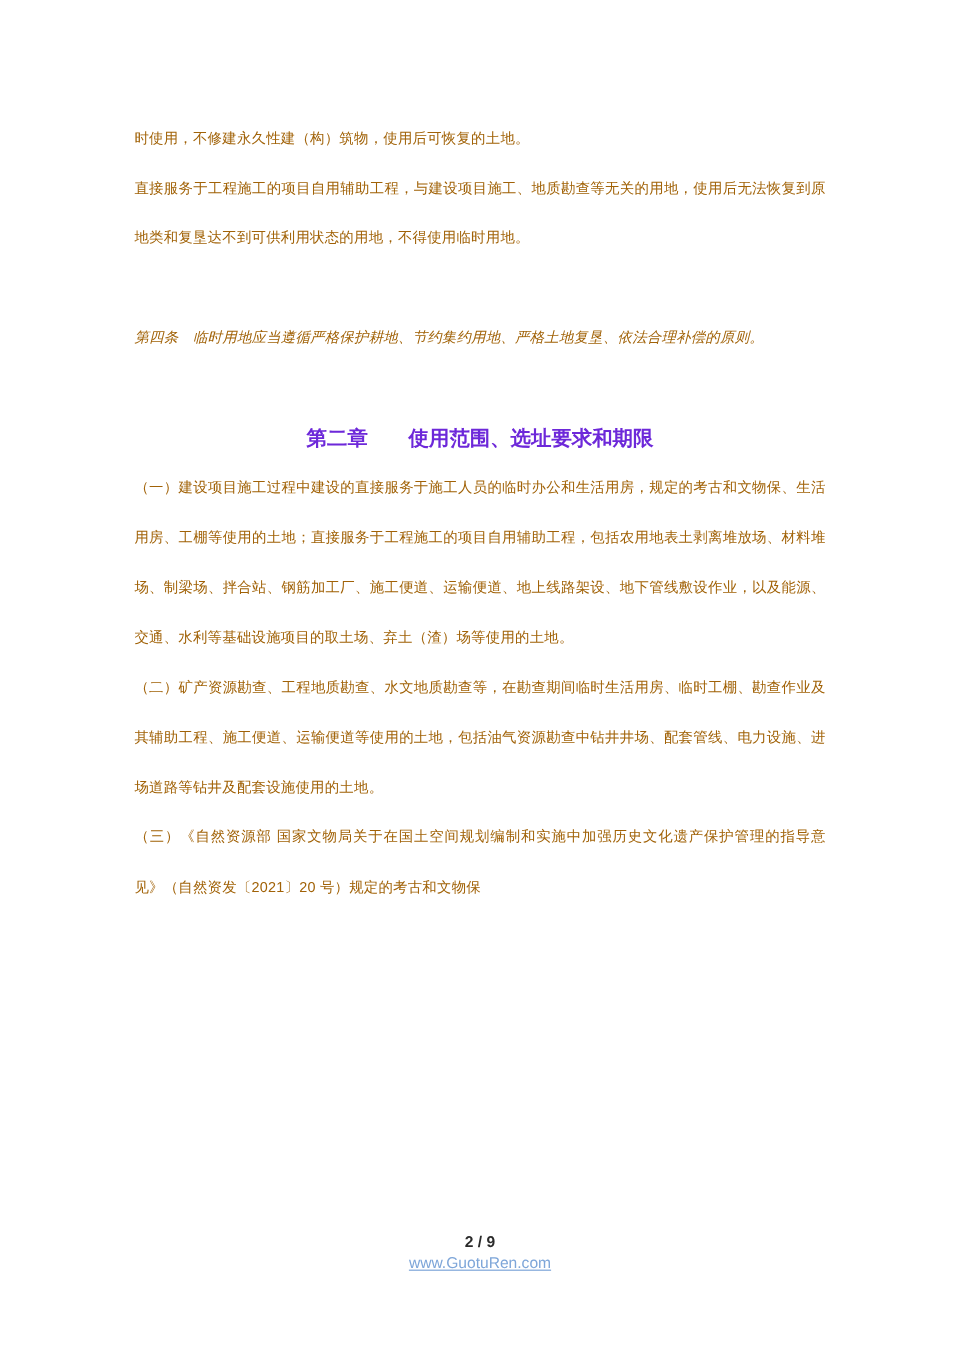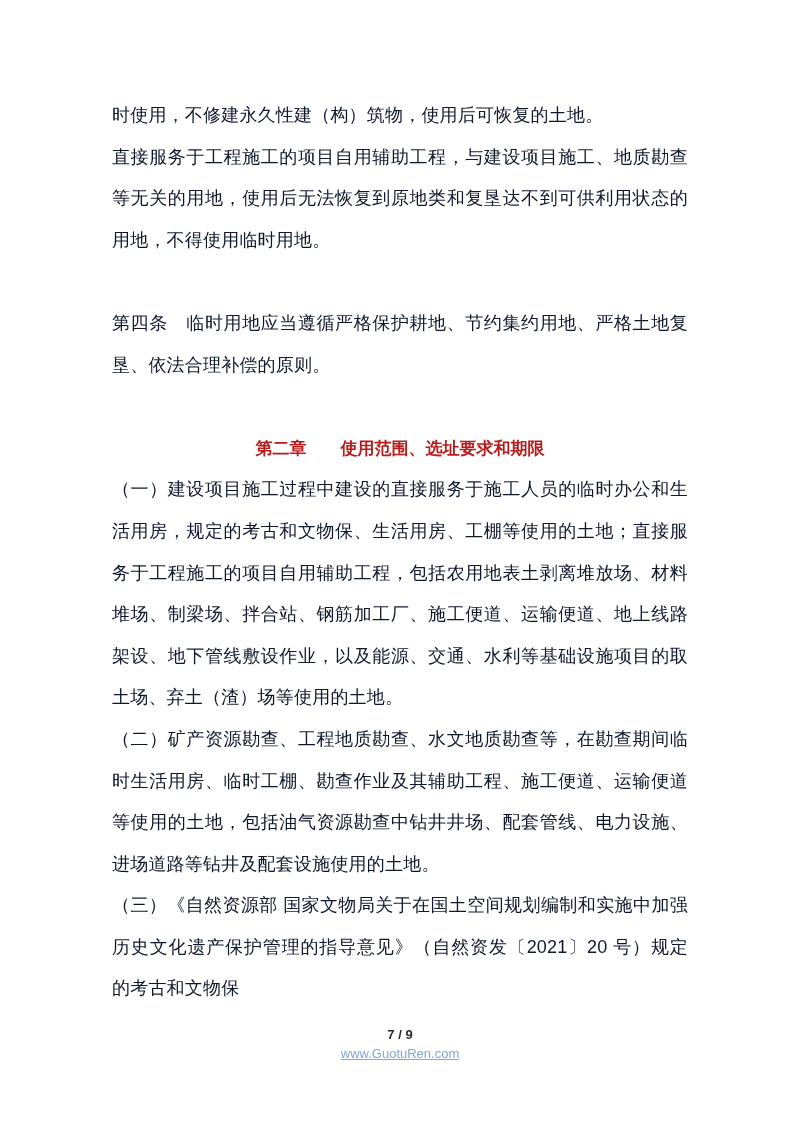--- a/index.html
+++ b/index.html
@@ -13,35 +13,35 @@
     overflow: hidden;
   }
   .content {
     position: absolute;
     left: 112px;
     top: 95px;
     width: 576px;
   }
   .content p {
     margin: 0;
-    font-size: 18px;
+    font-size: 12px;
     line-height: 41.6px;
-    color: #0f172a;
+    color: #a16207;
     text-align: justify;
     text-align-last: left;
     letter-spacing: 0.2px;
   }
   
-  .gap-above { margin-top: 41.6px !important; }
+  .gap-above { margin-top: 41.6px !important; font-style: italic; }
   .chapter-heading {
     margin: 41.6px 0 0 0;
     font-size: 17px;
     line-height: 41.6px;
     font-weight: bold;
-    color: #b91c1c;
+    color: #6d28d9;
     text-align: center;
     text-align-last: center;
   }
   .footer {
     position: absolute;
     left: 0;
     right: 0;
     top: 1026px;
     text-align: center;
   }
@@ -76,17 +76,17 @@
 
 
     <p>（一）建设项目施工过程中建设的直接服务于施工人员的临时办公和生活用房，规定的考古和文物保、生活用房、工棚等使用的土地；直接服务于工程施工的项目自用辅助工程，包括农用地表土剥离堆放场、材料堆场、制梁场、拌合站、钢筋加工厂、施工便道、运输便道、地上线路架设、地下管线敷设作业，以及能源、交通、水利等基础设施项目的取土场、弃土（渣）场等使用的土地。</p>
 
     <p>（二）矿产资源勘查、工程地质勘查、水文地质勘查等，在勘查期间临时生活用房、临时工棚、勘查作业及其辅助工程、施工便道、运输便道等使用的土地，包括油气资源勘查中钻井井场、配套管线、电力设施、进场道路等钻井及配套设施使用的土地。</p>
 
     <p>（三）《自然资源部 国家文物局关于在国土空间规划编制和实施中加强历史文化遗产保护管理的指导意见》（自然资发〔2021〕20 号）规定的考古和文物保</p>
   </div>
 
   <div class="footer">
-    <div class="page-number">7 / 9</div>
+    <div class="page-number">2 / 9</div>
     <a class="footer-link">www.GuotuRen.com</a>
   </div>
 
 </div>
 
 </body></html>

